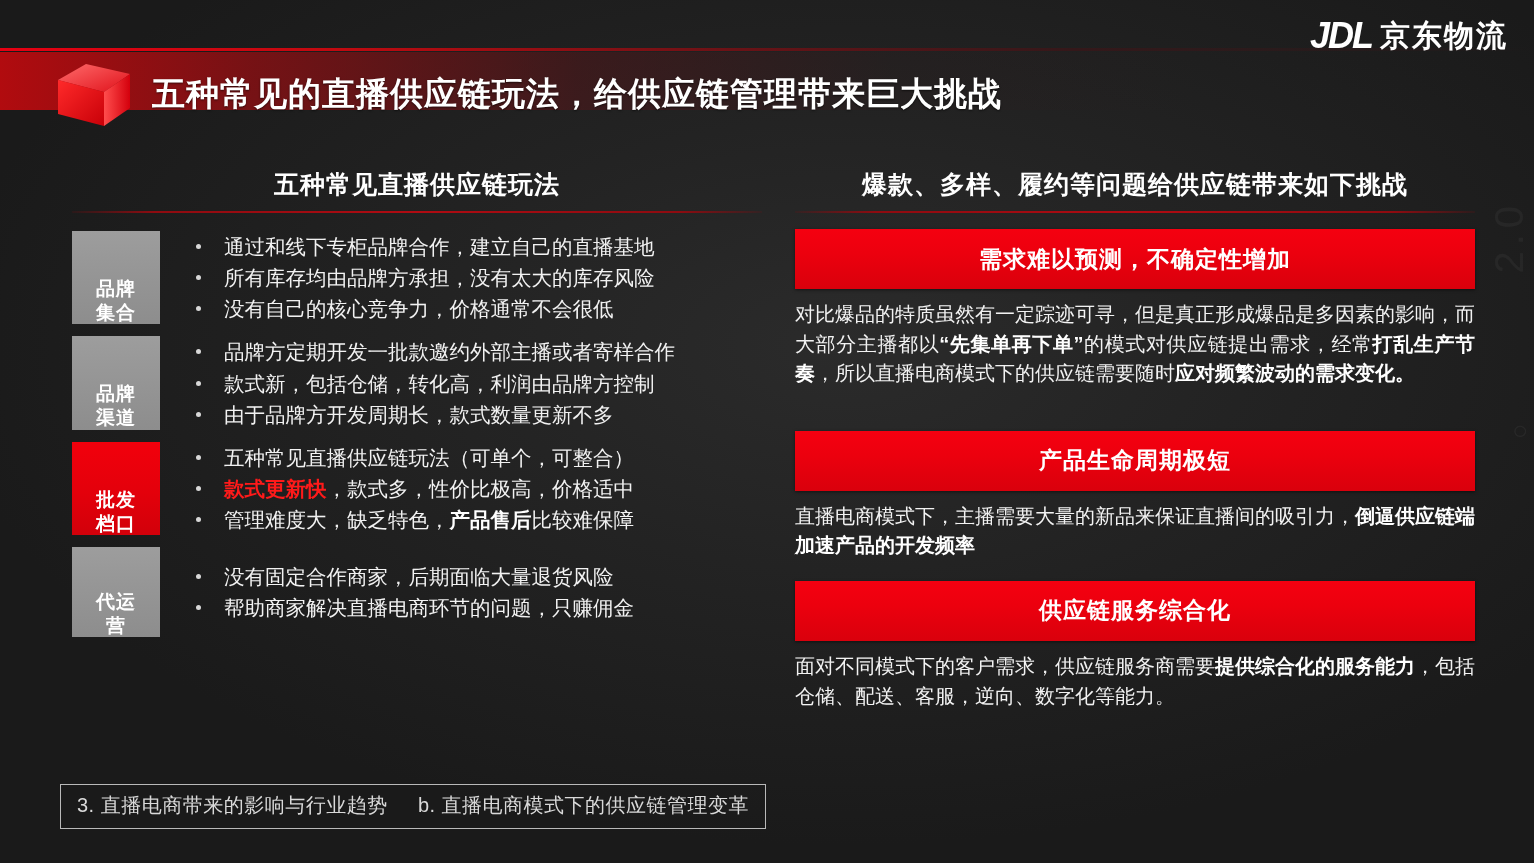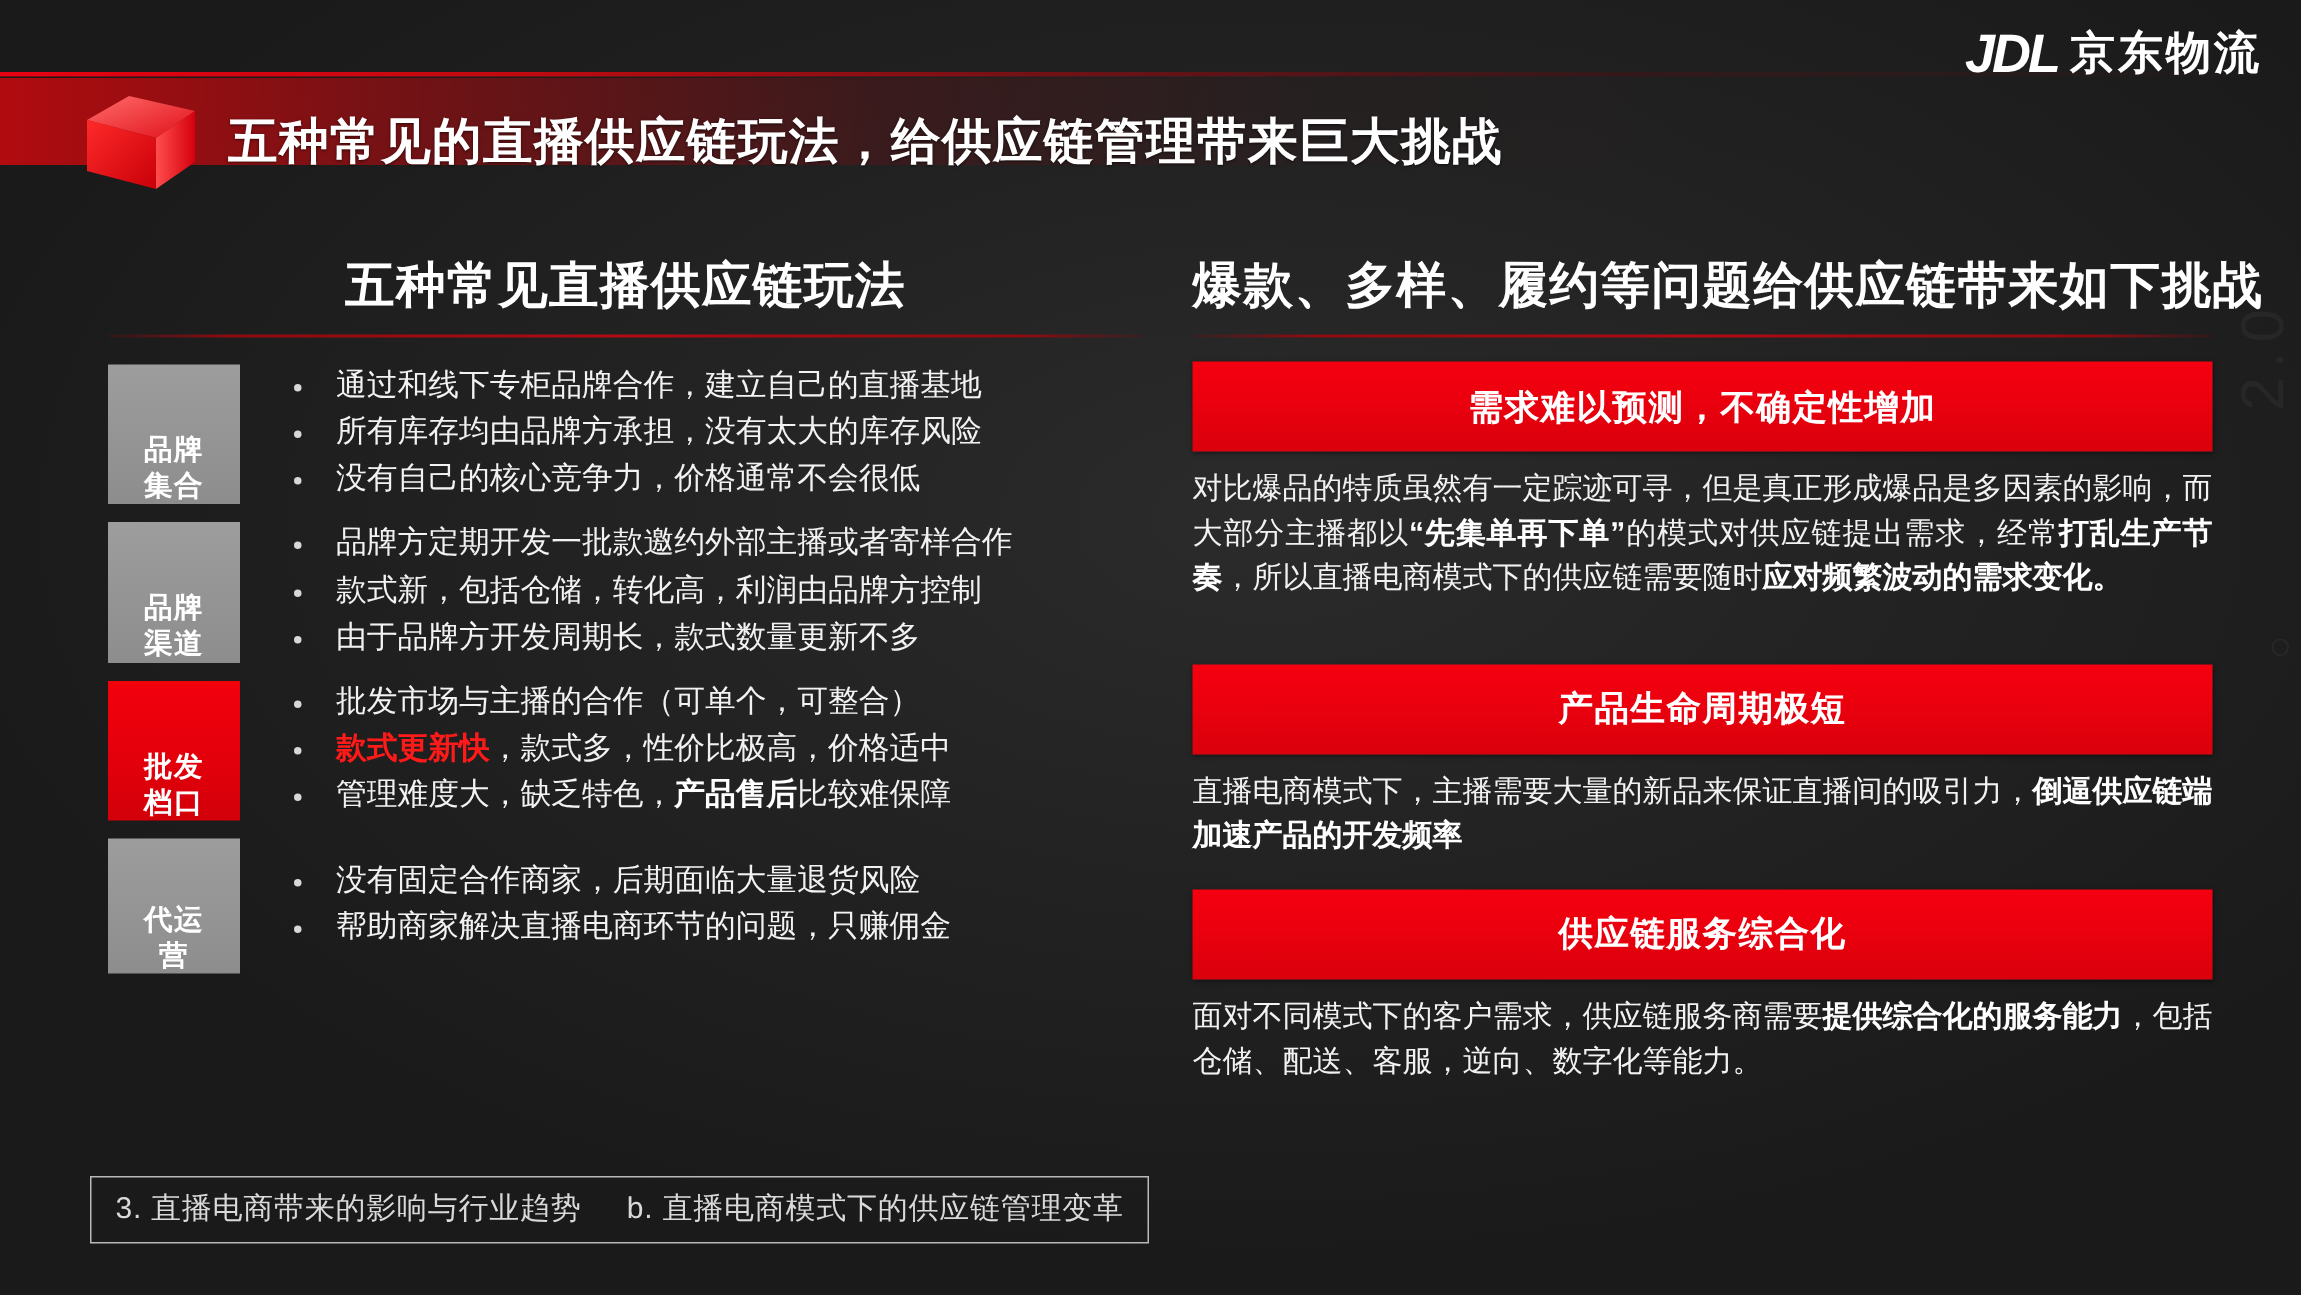--- a/index.html
+++ b/index.html
@@ -106,21 +106,21 @@
     letter-spacing: 2px;
     line-height: 1;
   }
 
   
   .col-left  { position: absolute; left: 72px;  top: 168px; width: 690px; }
   .col-right { position: absolute; left: 795px; top: 168px; width: 680px; }
 
   .col-heading {
     text-align: center;
-    font-size: 33px;
+    font-size: 25px;
     font-weight: bold;
     color: #ffffff;
     letter-spacing: 1px;
     white-space: nowrap;
   }
   .col-rule {
     margin-top: 10px;
     height: 2px;
     background: linear-gradient(to right, rgba(120,12,16,0.15) 0%, #8e0b10 12%, #b00b12 50%, #8e0b10 88%, rgba(120,12,16,0.15) 100%);
   }
@@ -153,21 +153,20 @@
     background: linear-gradient(to bottom, #f2000c 0%, #e3000b 55%, #d2000a 100%);
   }
   .tag span { display: block; }
 
   .bullets {
     flex: 1 1 auto;
     padding-left: 30px;
     display: flex;
     flex-direction: column;
     justify-content: center;
-    font-family: Liberation Mono, monospace;
   }
   .bullet {
     position: relative;
     padding-left: 34px;
     font-size: 20.5px;
     line-height: 1.52;
     color: #f2f2f2;
     white-space: nowrap;
   }
   .bullet::before {
@@ -289,21 +288,21 @@
             <div class="bullet"><span>款式新，包括仓储，转化高，利润由品牌方控制</span></div>
             <div class="bullet"><span>由于品牌方开发周期长，款式数量更新不多</span></div>
           </div>
         </div>
         <div class="play-row">
           <div class="tag red">
             <span>批发</span>
             <span>档口</span>
           </div>
           <div class="bullets">
-            <div class="bullet"><span>批发市场与主播的合作（可单个，可整合）</span></div>
+            <div class="bullet"><span>五种常见直播供应链玩法（可单个，可整合）</span></div>
             <div class="bullet"><span class="hl">款式更新快</span><span>，款式多，性价比极高，价格适中</span></div>
             <div class="bullet"><span>管理难度大，缺乏特色，</span><b>产品售后</b><span>比较难保障</span></div>
           </div>
         </div>
         <div class="play-row">
           <div class="tag gray">
             <span>代运</span>
             <span>营</span>
           </div>
           <div class="bullets">

